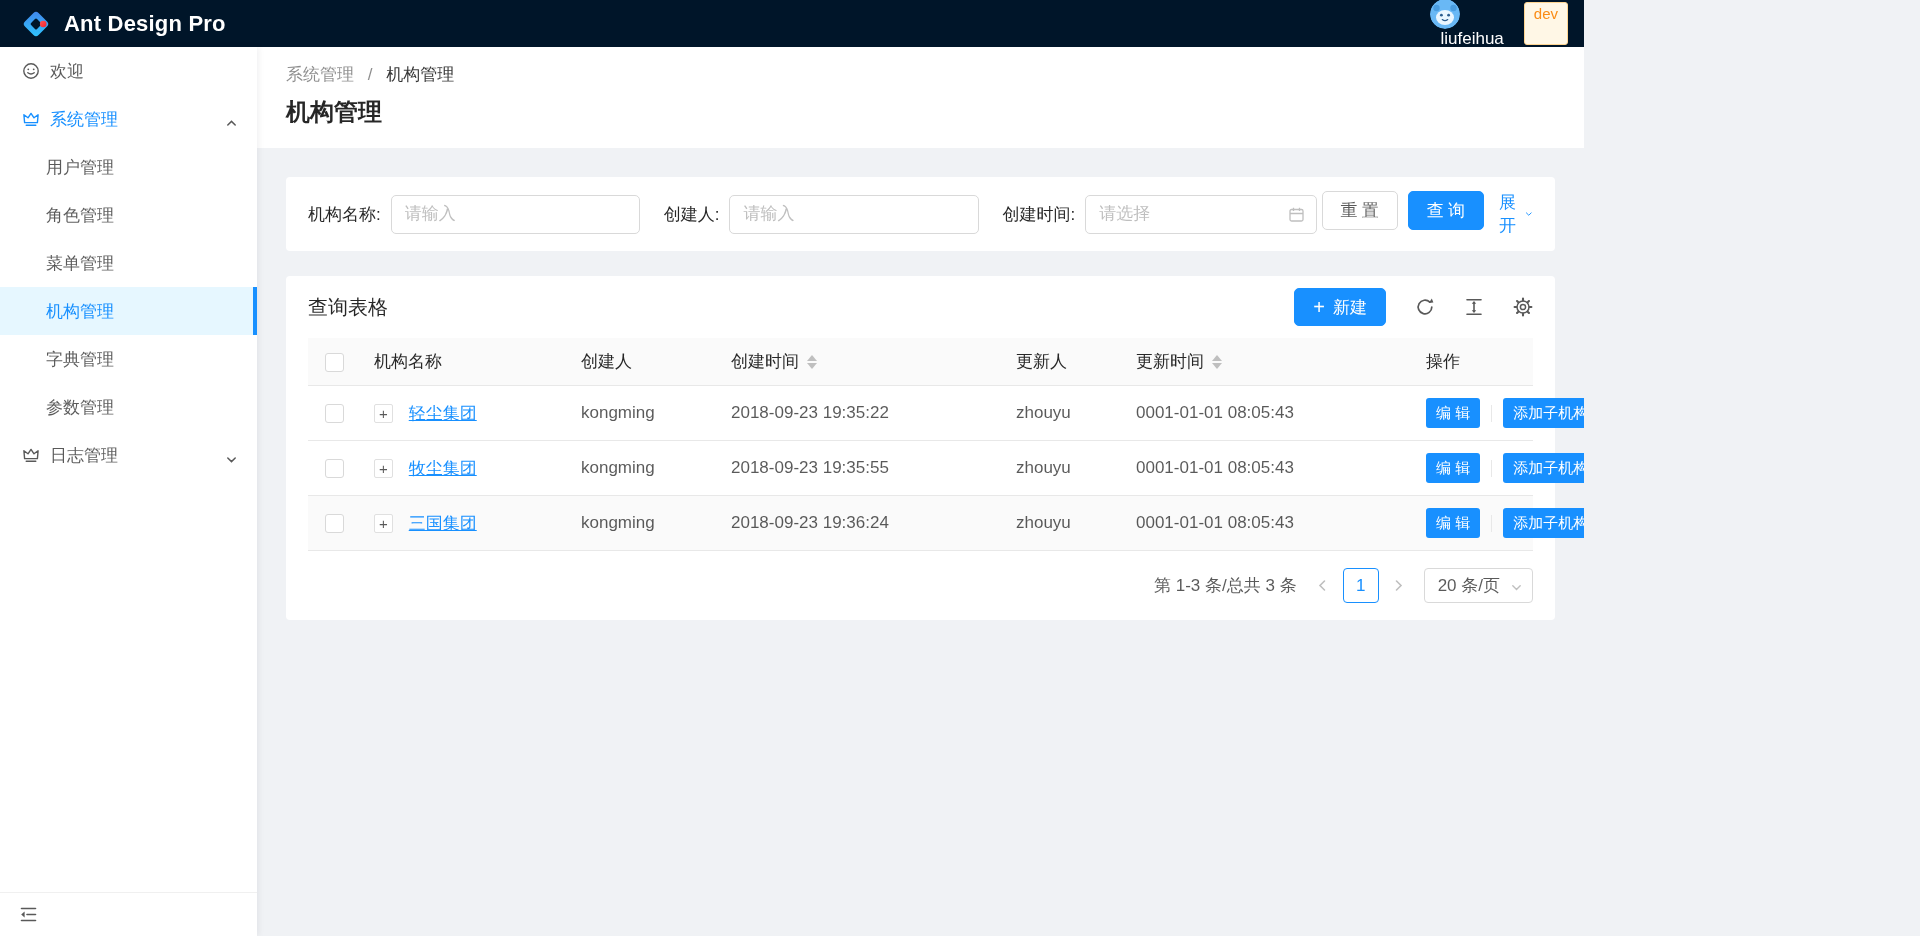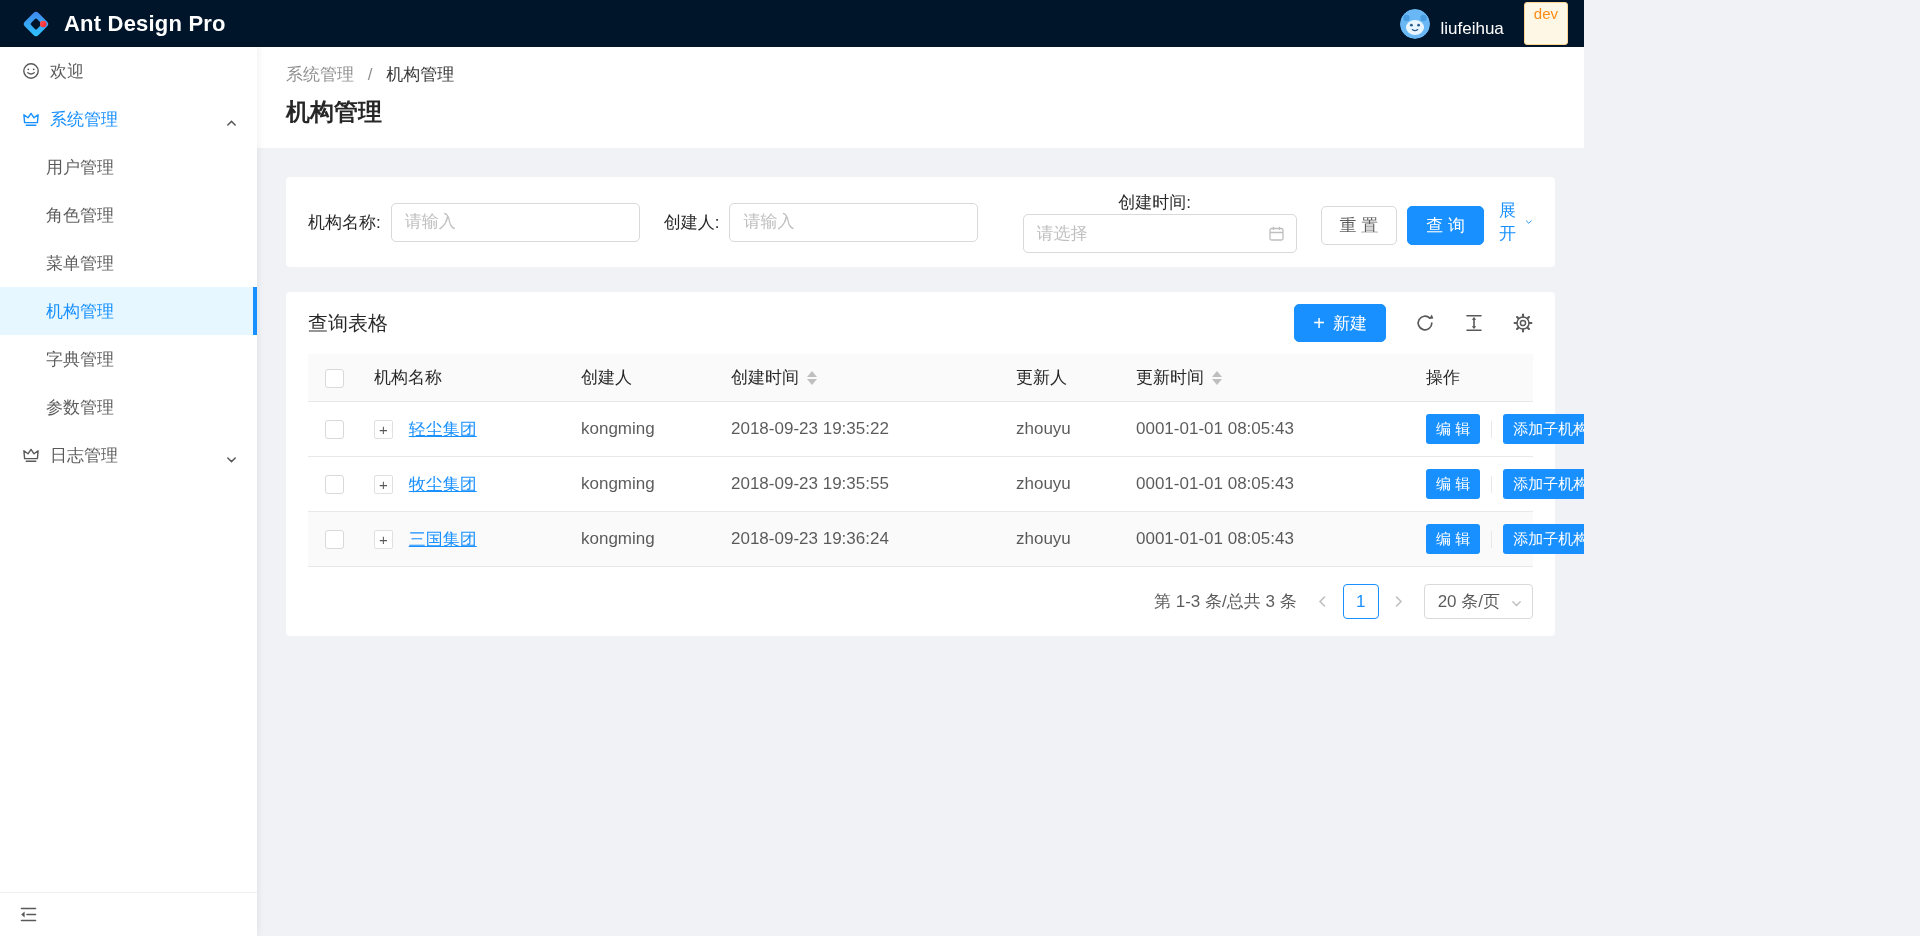--- a/index.html
+++ b/index.html
@@ -7,21 +7,21 @@
     font-family:"Liberation Sans","DejaVu Sans",sans-serif;
     font-size:17px; color:rgba(0,0,0,.65); background:#f0f2f5; }
   .app { display:flex; flex-direction:column; width:1584px; height:936px; }
 
   
   .top-header { height:47px; flex:0 0 47px; background:#001529; display:flex;
     align-items:center; padding:0 16px 0 21px; }
   .logo-area { display:flex; align-items:center; cursor:pointer; }
   .app-title { color:#fff; font-size:22px; font-weight:700; margin-left:13px; letter-spacing:.2px; }
   .header-right { margin-left:auto; display:flex; align-items:center; }
-  .user-area { display:flex; align-items:flex-end; padding:0 10px; cursor:pointer; }
+  .user-area { display:flex; align-items:flex-start; padding:0 10px; cursor:pointer;flex-direction:column; }
   .avatar { width:30px; height:30px; border-radius:50%; overflow:hidden; flex:0 0 30px; }
   .username { color:#fff; font-size:17px; margin-left:10px; }
   .env-tag { margin-left:10px; font-size:15px; color:#fa8c16; background:#fff7e6;
     border:1px solid #ffd591; border-radius:3px; padding:1px 9px 20px; line-height:20px; }
 
   
   .layout-body { display:flex; flex:1; min-height:0; }
   .sidebar { width:257px; flex:0 0 257px; background:#fff; display:flex; flex-direction:column;
     box-shadow:2px 0 6px rgba(0,21,41,.06); z-index:2; }
   .menu { flex:1; overflow:hidden; padding-top:0; }
@@ -52,21 +52,21 @@
   
   .search-card { padding:14px 22px; display:flex; align-items:center; margin-bottom:25px; }
   .field-group { display:flex; align-items:center; width:392px; margin-right:24px; }
   .field-label { color:rgba(0,0,0,.85); margin-right:10px; white-space:nowrap; }
   .text-input { flex:1; height:39px; border:1px solid #d9d9d9; border-radius:5px;
     padding:0 13px; font-size:17px; font-family:inherit; color:rgba(0,0,0,.65); outline:none; min-width:0; }
   .text-input::placeholder { color:#bfbfbf; }
   .date-wrap { position:relative; flex:1; display:flex; min-width:0; }
   .date-wrap .text-input { padding-right:38px; width:100%; }
   .date-wrap .cal-icon { position:absolute; right:12px; top:11px; pointer-events:none; }
-  .filter-actions { margin-left:auto; display:flex; align-items:flex-end; }
+  .filter-actions { margin-left:auto; display:flex; align-items:flex-start;font-family:Liberation Serif, serif; }
   .btn { height:39px; border-radius:5px; font-size:17px; font-family:inherit; cursor:pointer;
     display:inline-flex; align-items:center; justify-content:center; white-space:nowrap; }
   .btn-default { background:#fff; border:1px solid #d9d9d9; color:rgba(0,0,0,.65); padding:0 18px; }
   .btn-primary { background:#1890ff; border:1px solid #1890ff; color:#fff; padding:0 18px; }
   .link-expand { color:#1890ff; margin-left:15px; display:inline-flex; align-items:center;
     cursor:pointer; }
   .link-expand svg { margin-left:5px; }
   .filter-actions .btn + .btn { margin-left:10px; }
 
   
@@ -259,21 +259,21 @@
 
         <div class="card search-card">
           <div class="field-group">
             <span class="field-label">机构名称:</span>
             <input class="text-input" type="text" placeholder="请输入" style="">
           </div>
           <div class="field-group">
             <span class="field-label">创建人:</span>
             <input class="text-input" type="text" placeholder="请输入" style="">
           </div>
-          <div class="field-group" style="margin-right:4px;flex-direction:column;">
+          <div class="field-group" style="margin-right:4px;">
             <span class="field-label">创建时间:</span>
             <span class="date-wrap">
               <input class="text-input" type="text" placeholder="请选择" style="">
               <span class="cal-icon">
                 <svg width="17" height="17" viewBox="0 0 17 17" fill="none" stroke="#bfbfbf" stroke-width="1.3">
                   <rect x="2" y="3.5" width="13" height="11.5" rx="1.5"></rect>
                   <path d="M5.5 1.8 V5 M11.5 1.8 V5 M2 7.5 H15"></path>
                 </svg>
               </span>
             </span>

